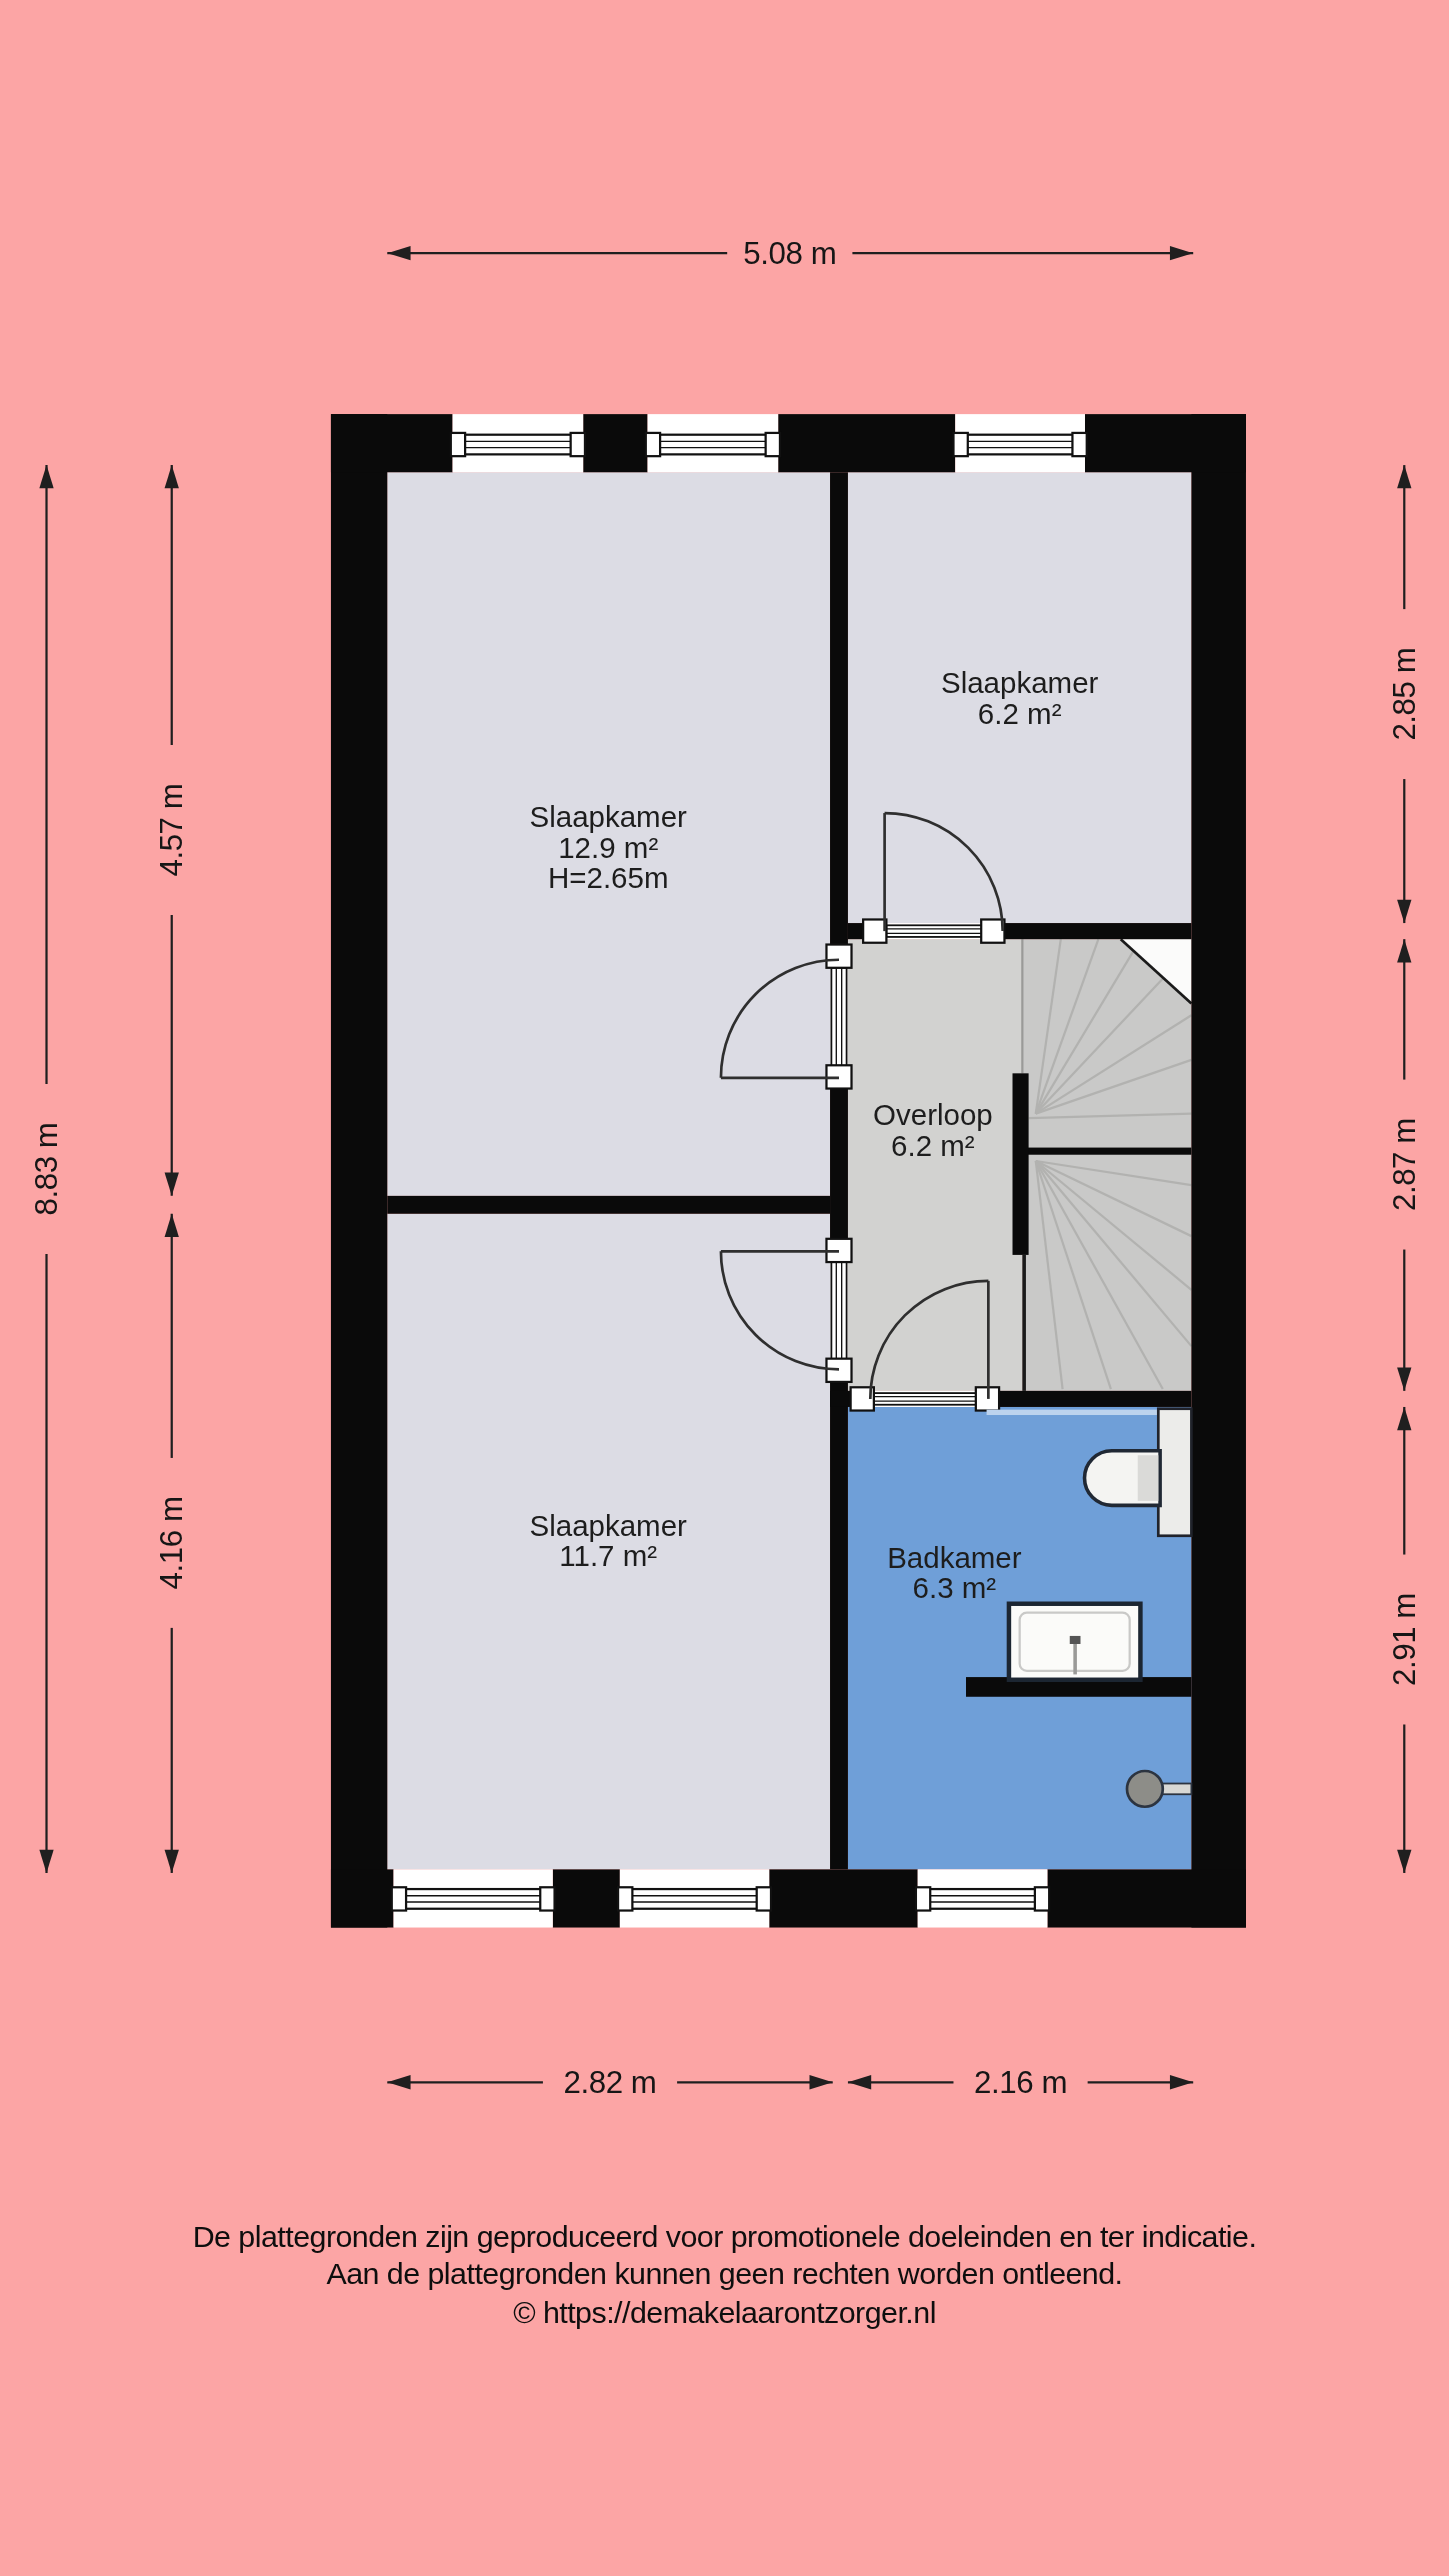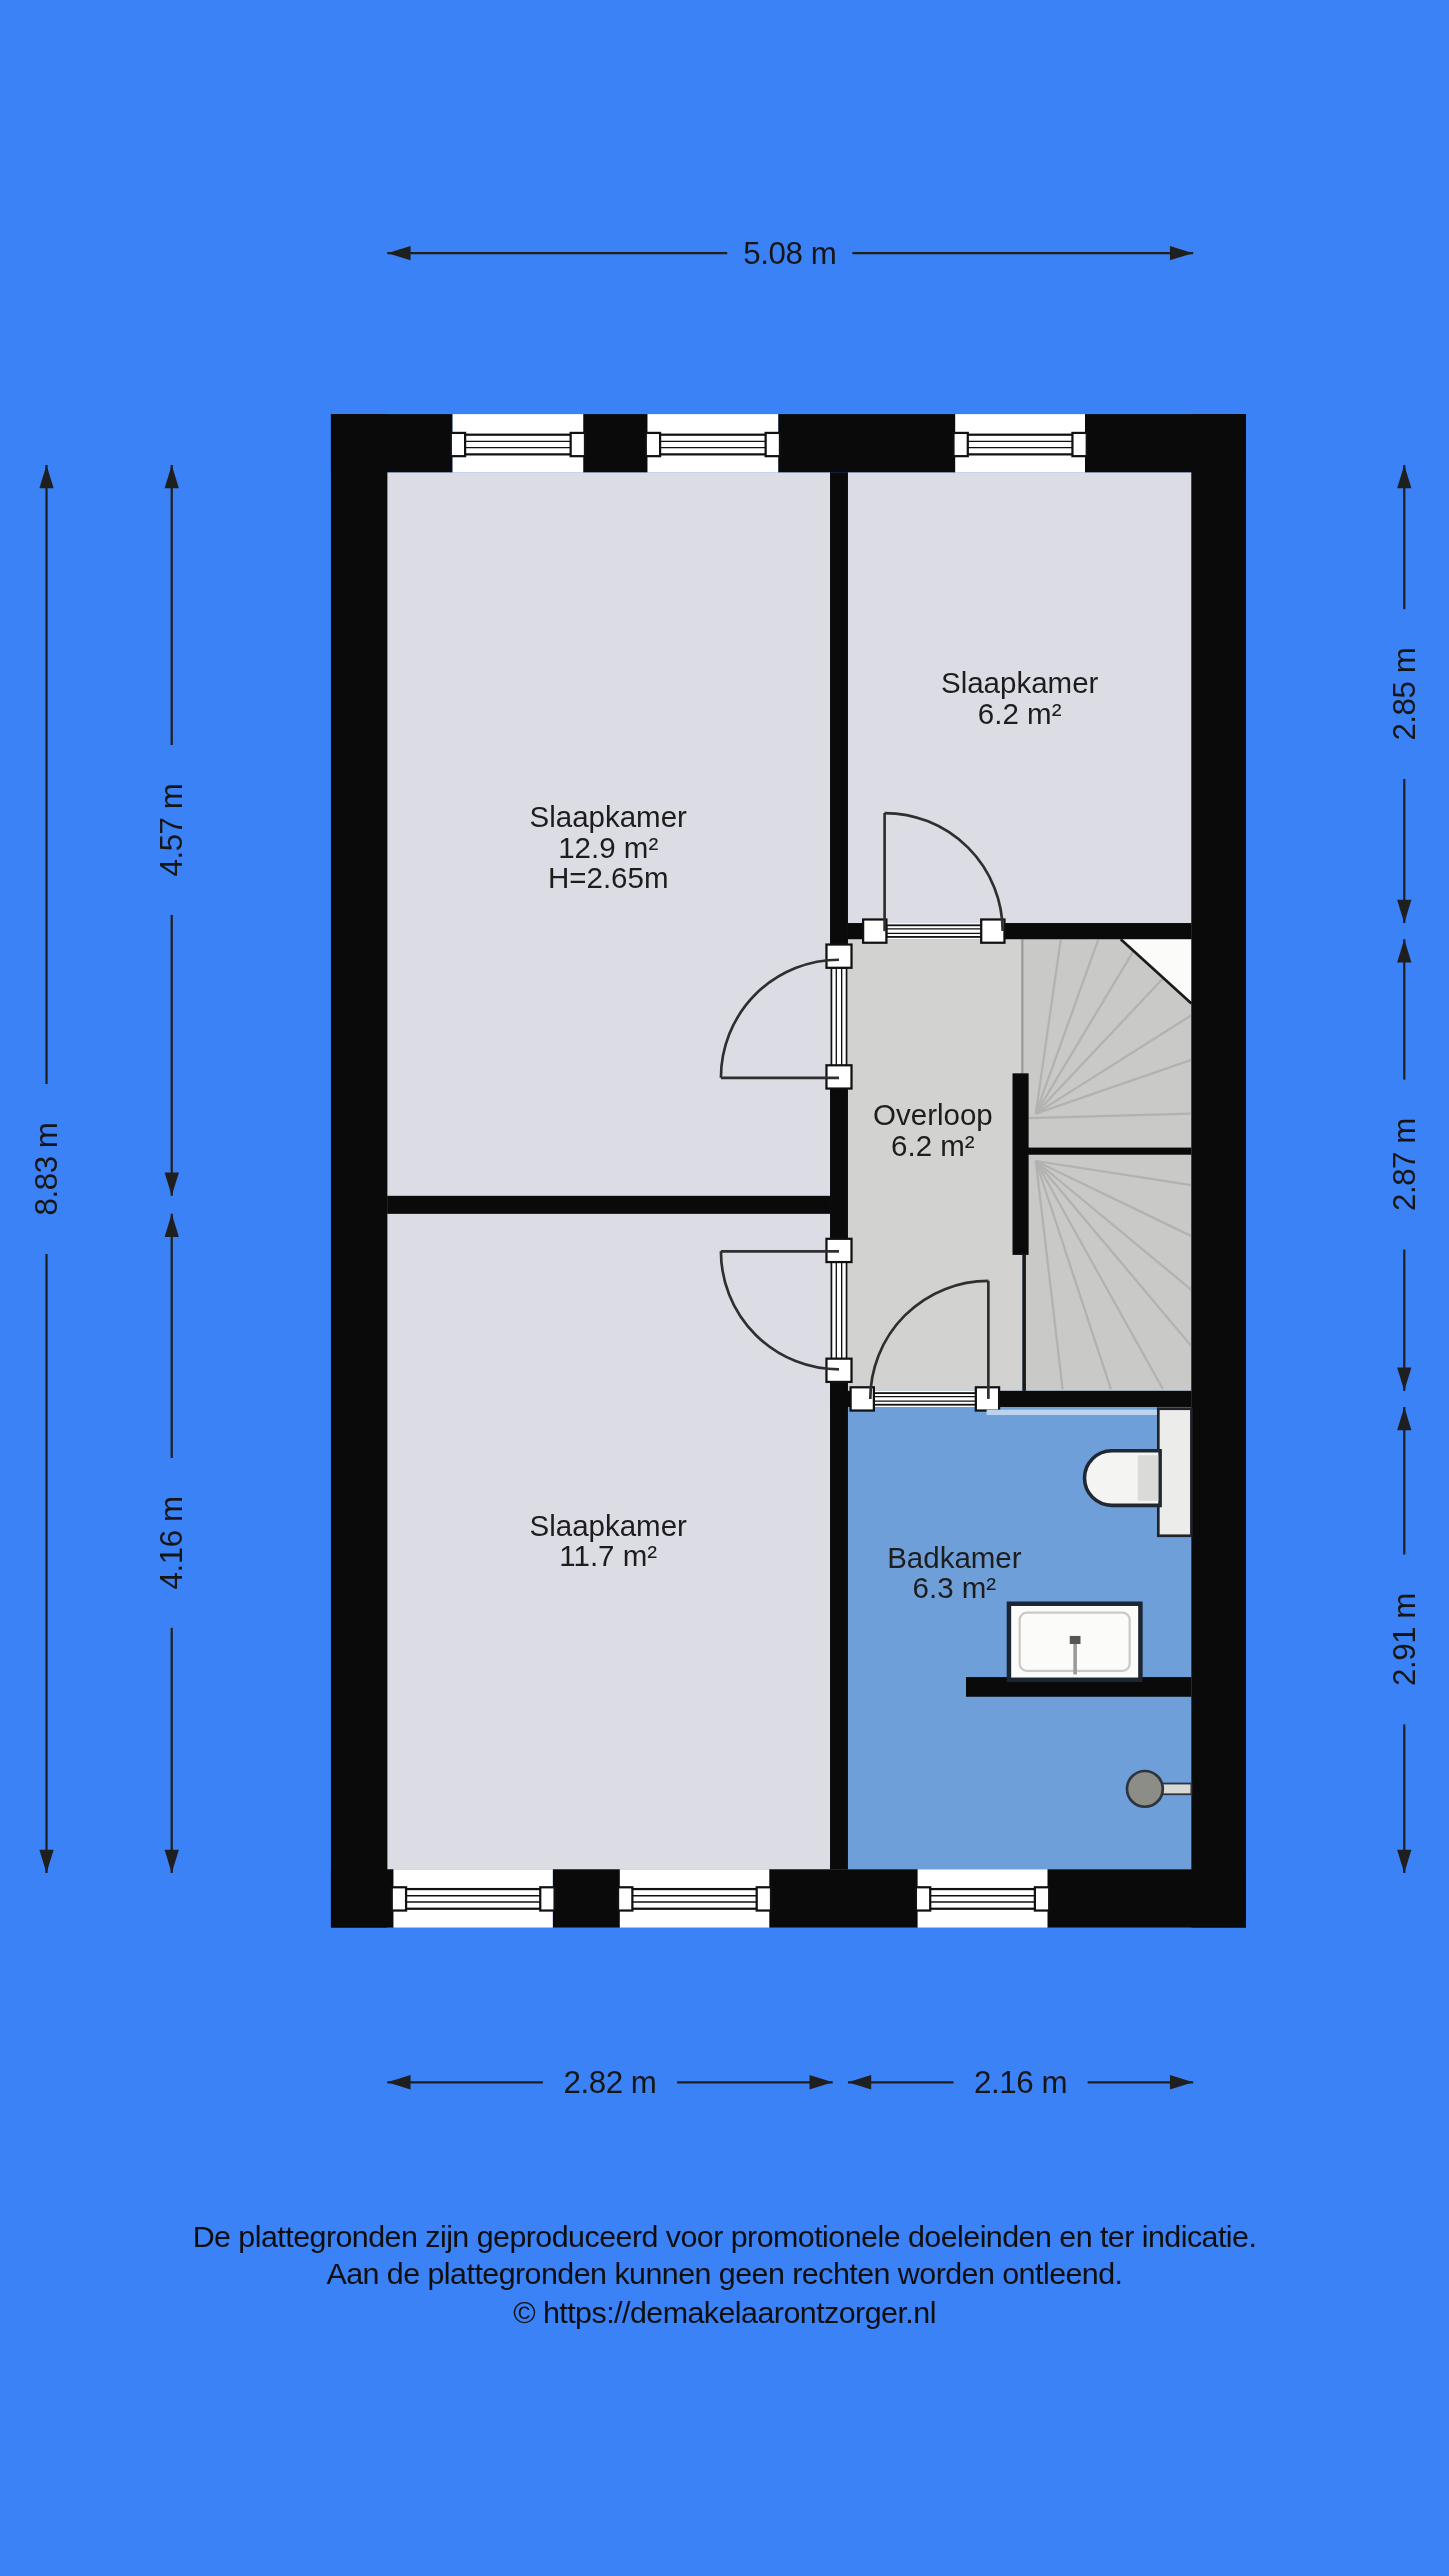--- a/index.html
+++ b/index.html
@@ -1,16 +1,16 @@
 <!DOCTYPE html>
 <html style="font-size:14.3px"><head>
 <meta charset="utf-8">
 <style>
   html,body{margin:0;padding:0;background:#ffffff;}
-  .canvas{position:relative;width:1449px;height:2576px;background:#3b82f6;overflow:hidden;
+  .canvas{position:relative;width:1449px;height:2576px;background:#fca5a5;overflow:hidden;
           font-family:"Liberation Sans", sans-serif;}
   svg{position:absolute;left:0;top:0;}
   text{font-family:"Liberation Sans", sans-serif;}
   .room-name{font-size:33px;fill:#1d1d1d;}
   .room-sub{font-size:33px;fill:#1d1d1d;}
   .dim-label{font-size:35px;fill:#161616;letter-spacing:-0.5px;}
   .footer-line{font-size:34px;fill:#0e0e0e;letter-spacing:-0.6px;}
   .wall{fill:#0a0a0a;}
   .win-band{fill:#ffffff;stroke:#111111;stroke-width:2.5;}
   .win-line{stroke:#111111;stroke-width:1.5;}

